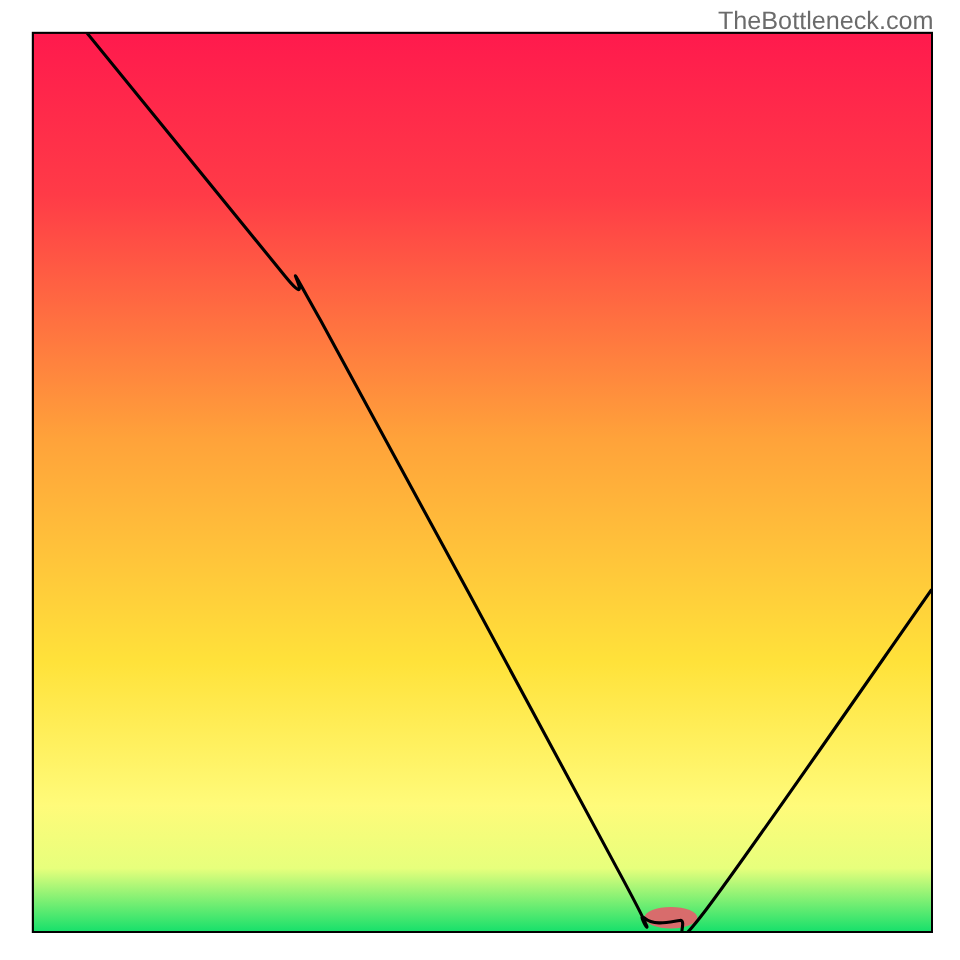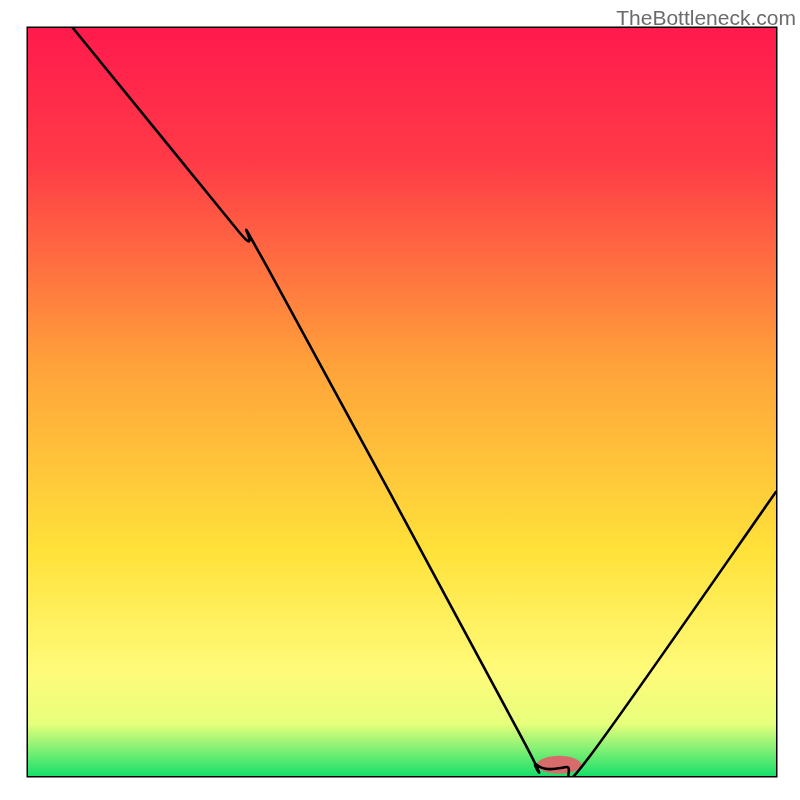--- a/index.html
+++ b/index.html
@@ -1,17 +1,17 @@
 <!DOCTYPE html>
 <html><head>
 <meta charset="utf-8">
 <style>
 *{margin:0;padding:0;box-sizing:border-box}
 body{width:800px;height:800px;background:#fff;position:relative;font-family:Arial,sans-serif}
-.watermark{position:absolute;top:6px;right:4px;color:#6b6b6b;font-size:21px;font-weight:400;z-index:10}
+.watermark{position:absolute;top:6px;right:22px;color:#6b6b6b;font-size:21px;font-weight:400;z-index:10}
 .frame{position:absolute;top:0;left:0;width:800px;height:800px;border:none}
 .inner{position:absolute;top:28px;left:28px;width:748px;height:748px;overflow:hidden}
 svg{display:block}
 </style>
 </head>
 <body>
 
 <div class="watermark">TheBottleneck.com</div>
 
 <svg class="frame" width="800" height="800" viewBox="0 0 800 800">

